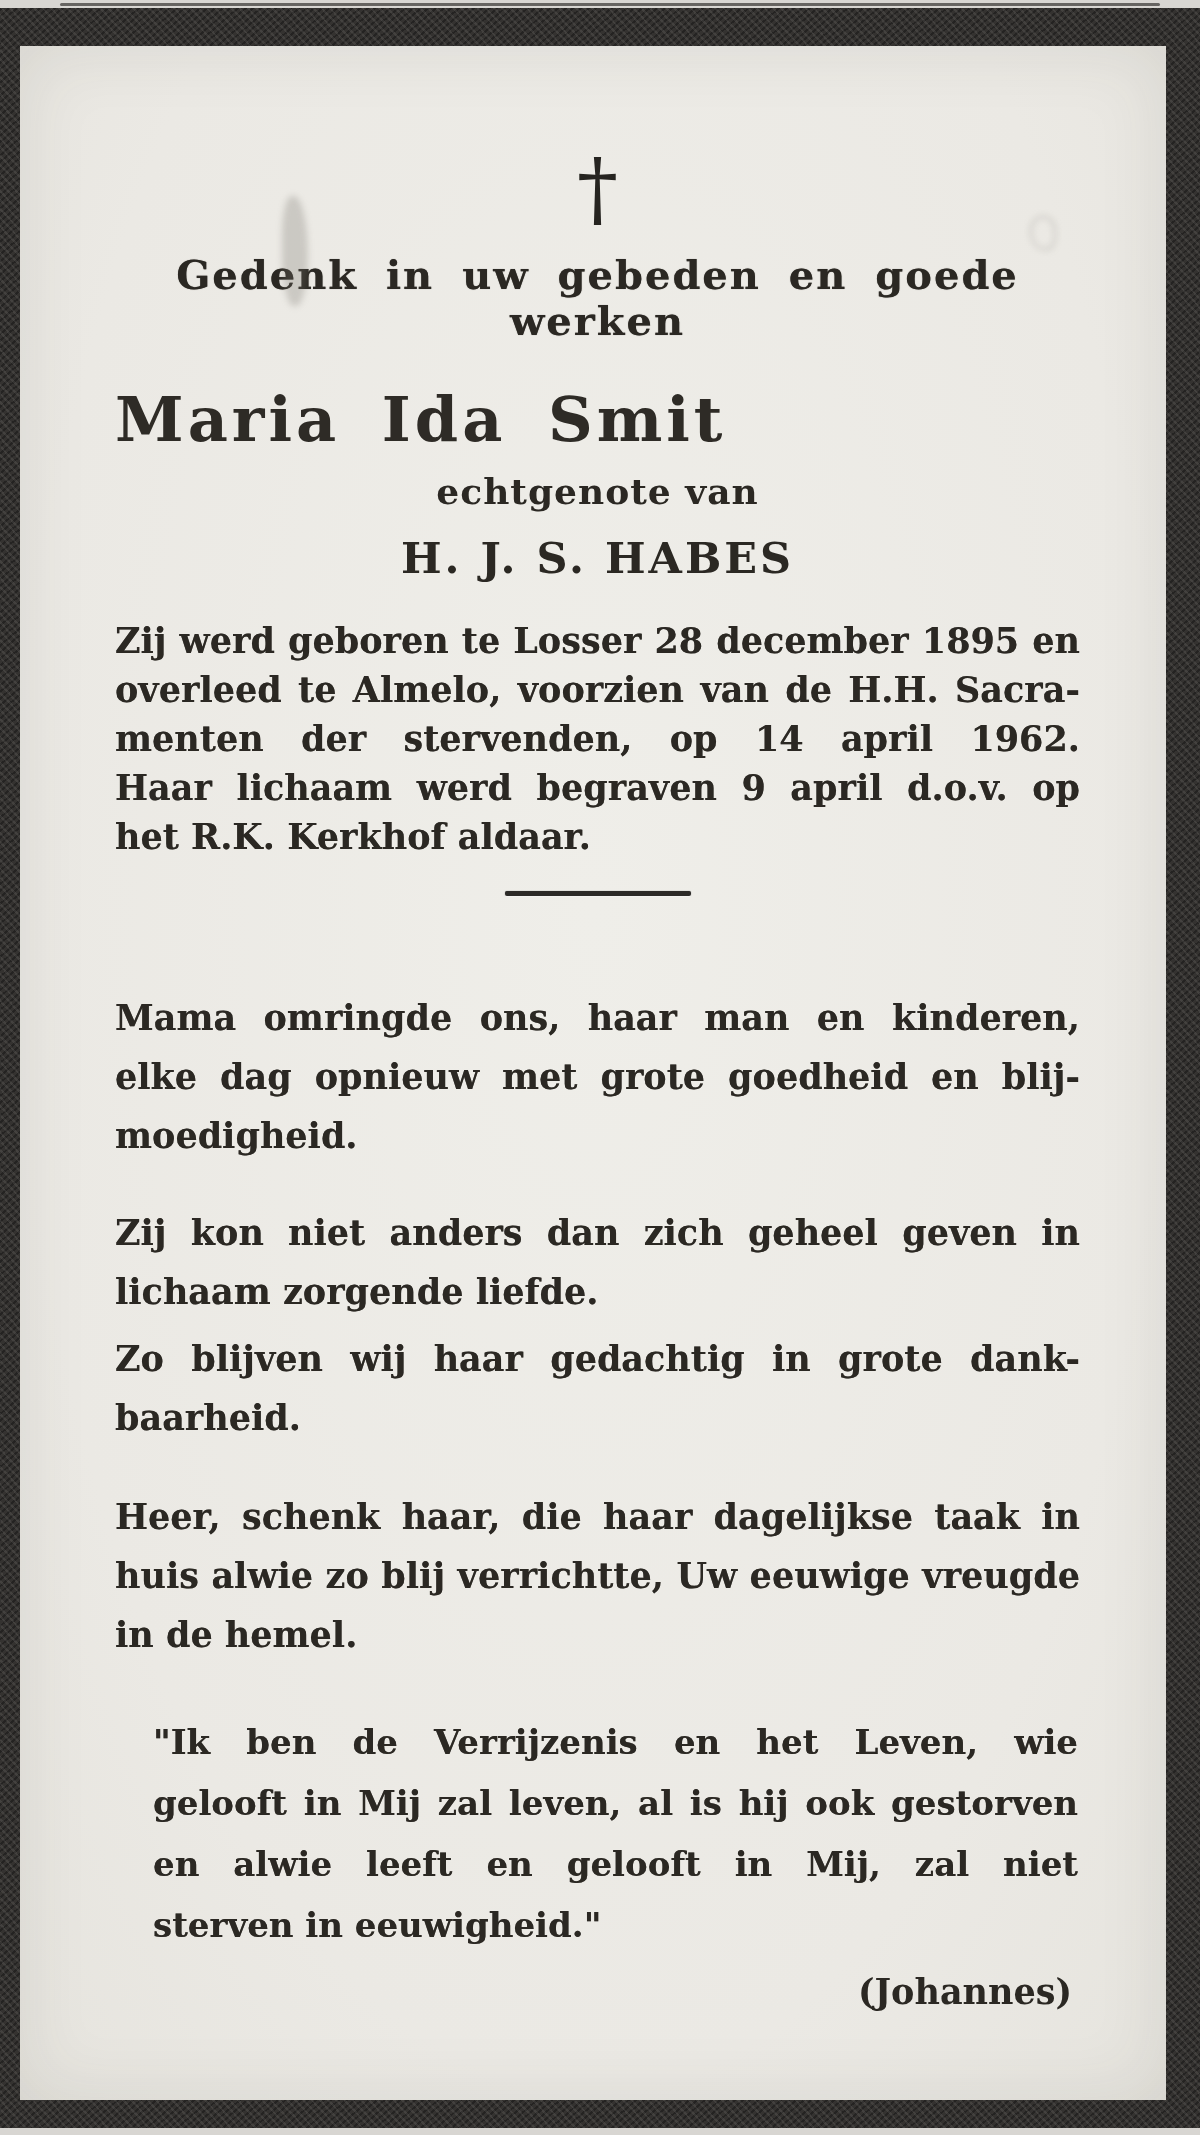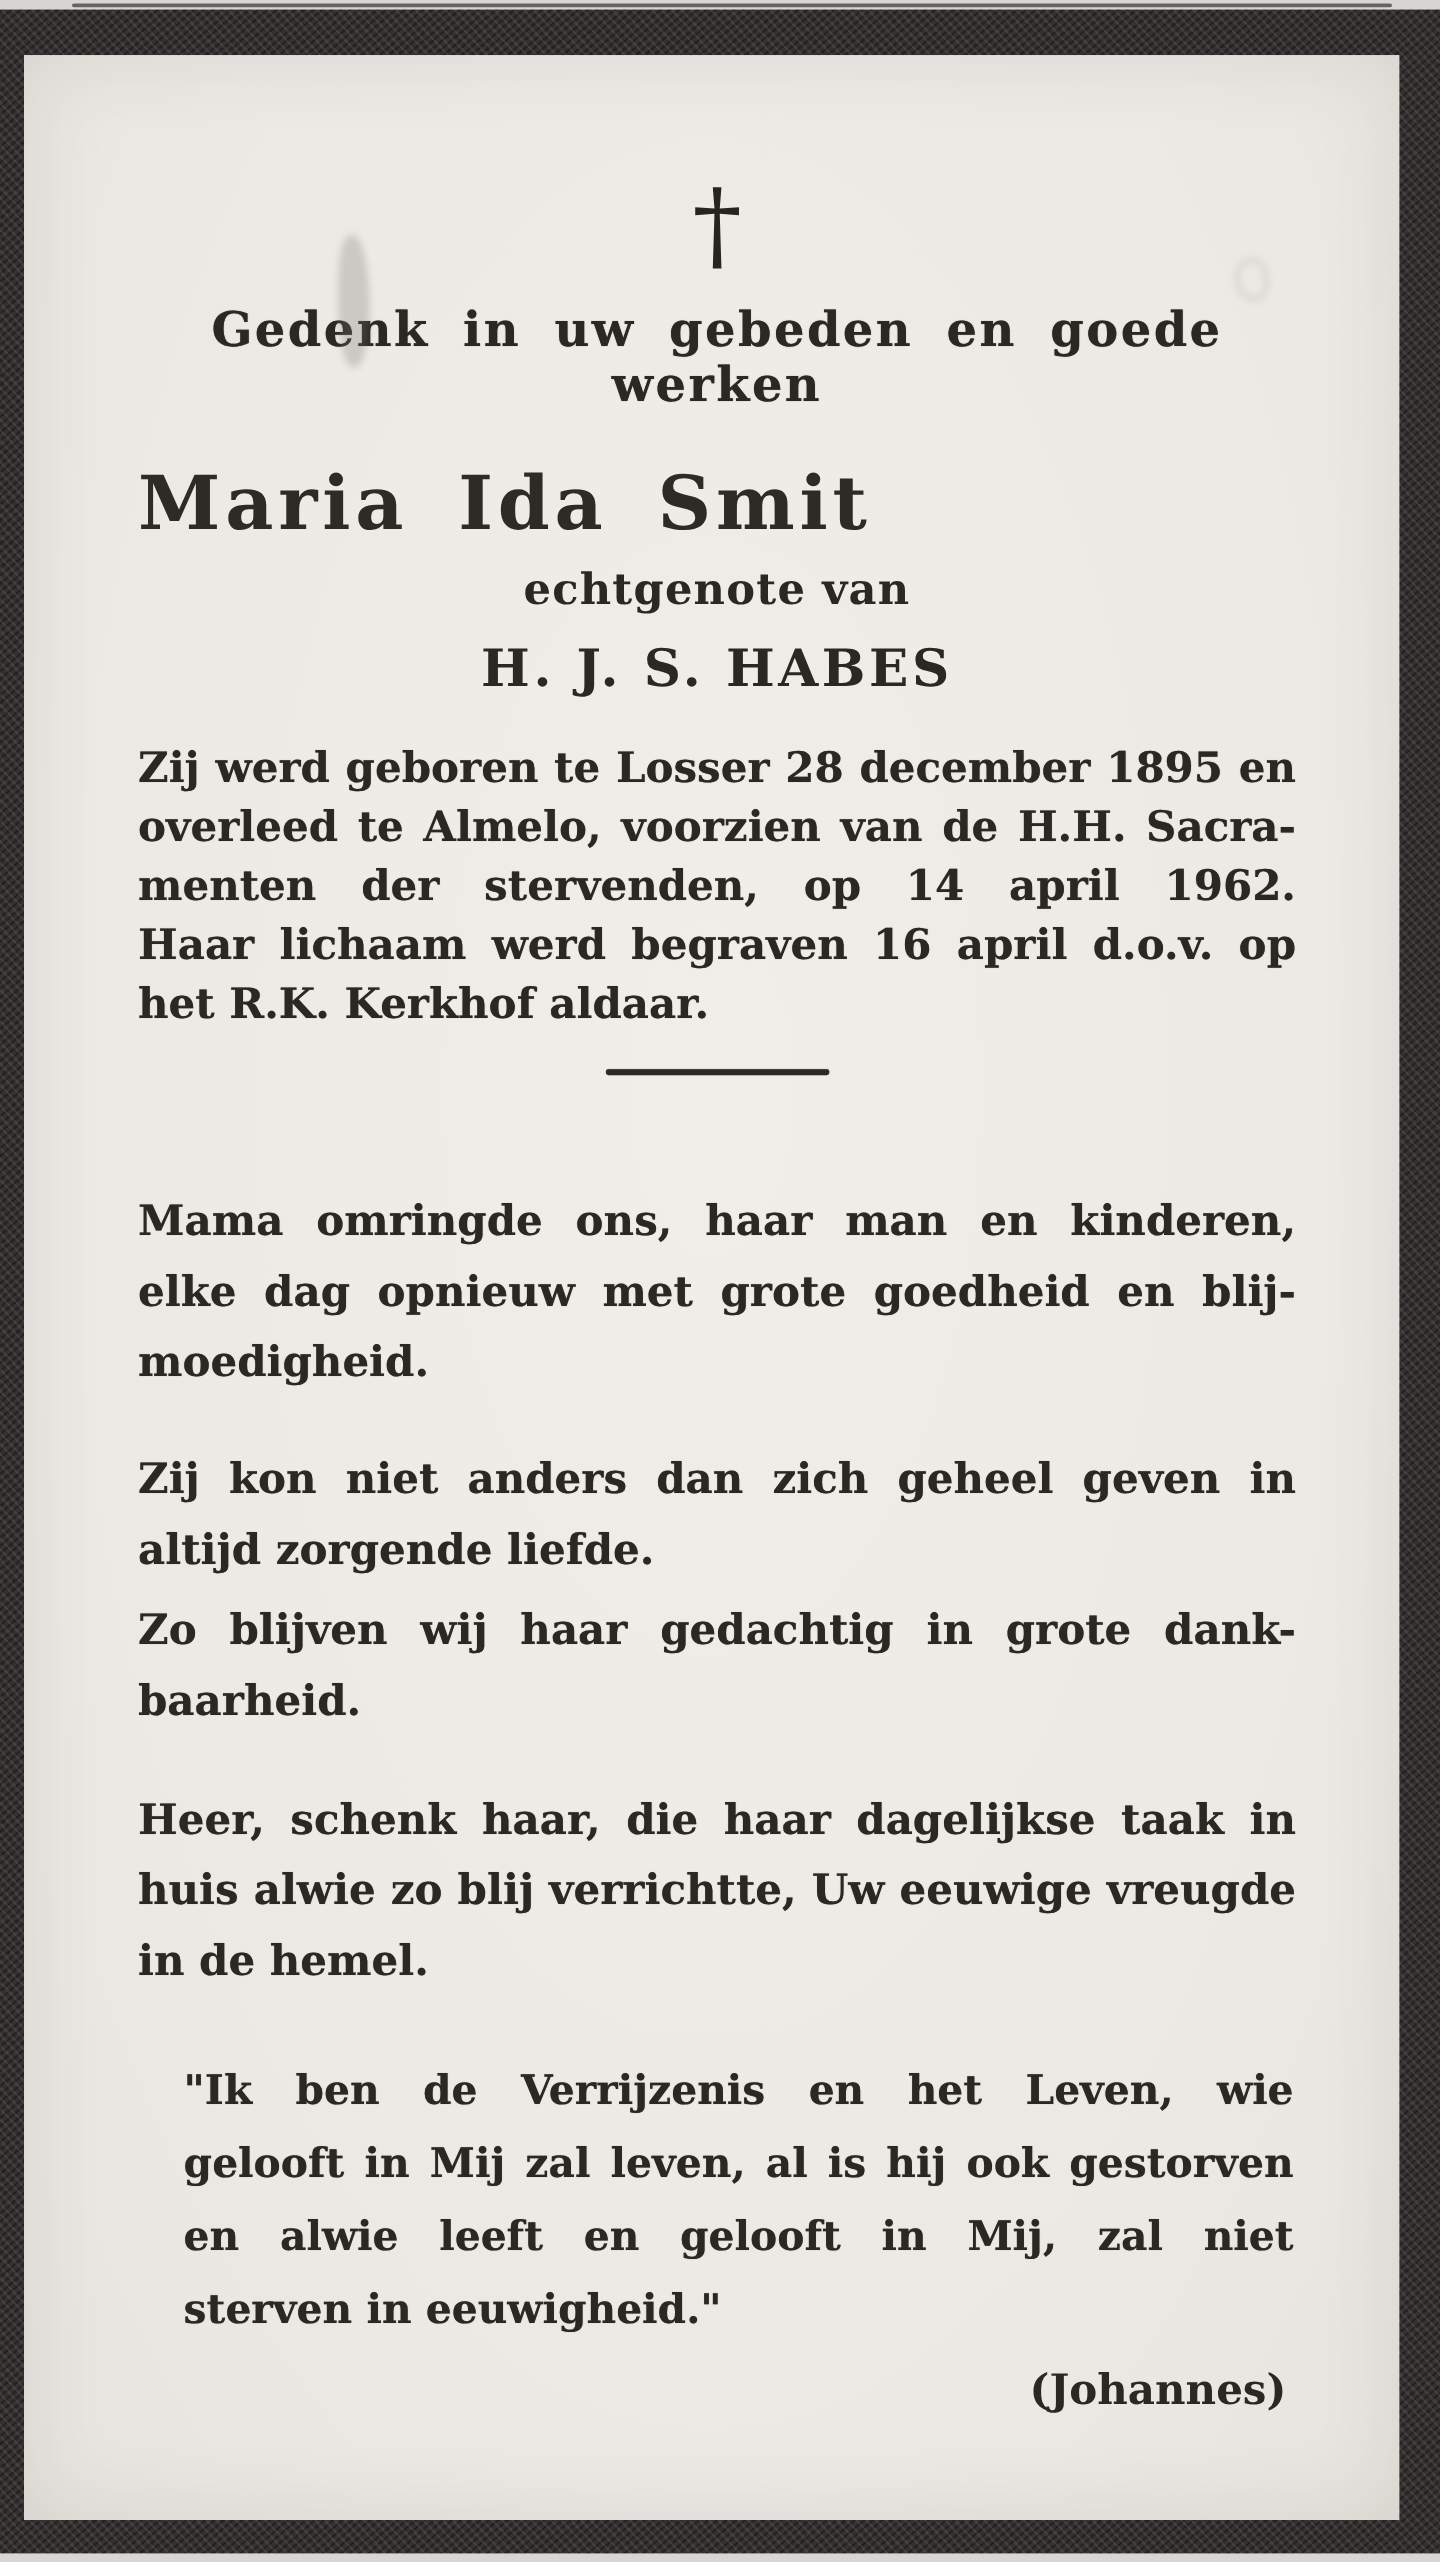--- a/index.html
+++ b/index.html
@@ -177,35 +177,35 @@
       <div class="deceased-name">Maria Ida Smit</div>
 
       <div class="relation-line">echtgenote van</div>
 
       <div class="spouse-name">H. J. S. HABES</div>
 
       <div class="bio">
           <div class="jline">Zij werd geboren te Losser 28 december 1895 en</div>
           <div class="jline">overleed te Almelo, voorzien van de H.H. Sacra-</div>
           <div class="jline">menten der stervenden, op 14 april 1962.</div>
-          <div class="jline">Haar lichaam werd begraven 16 april d.o.v. op</div>
+          <div class="jline">Haar lichaam werd begraven 9 april d.o.v. op</div>
           <div class="jline last">het R.K. Kerkhof aldaar.</div>
         </div>
 
       <div class="divider"></div>
 
       <div class="para para-1">
           <div class="jline">Mama omringde ons, haar man en kinderen,</div>
           <div class="jline">elke dag opnieuw met grote goedheid en blij-</div>
           <div class="jline last">moedigheid.</div>
         </div>
 
       <div class="para para-2">
           <div class="jline">Zij kon niet anders dan zich geheel geven in</div>
-          <div class="jline last">altijd zorgende liefde.</div>
+          <div class="jline last">lichaam zorgende liefde.</div>
         </div>
 
       <div class="para para-3">
           <div class="jline">Zo blijven wij haar gedachtig in grote dank-</div>
           <div class="jline last">baarheid.</div>
         </div>
 
       <div class="para para-4">
           <div class="jline">Heer, schenk haar, die haar dagelijkse taak in</div>
           <div class="jline">huis alwie zo blij verrichtte, Uw eeuwige vreugde</div>

